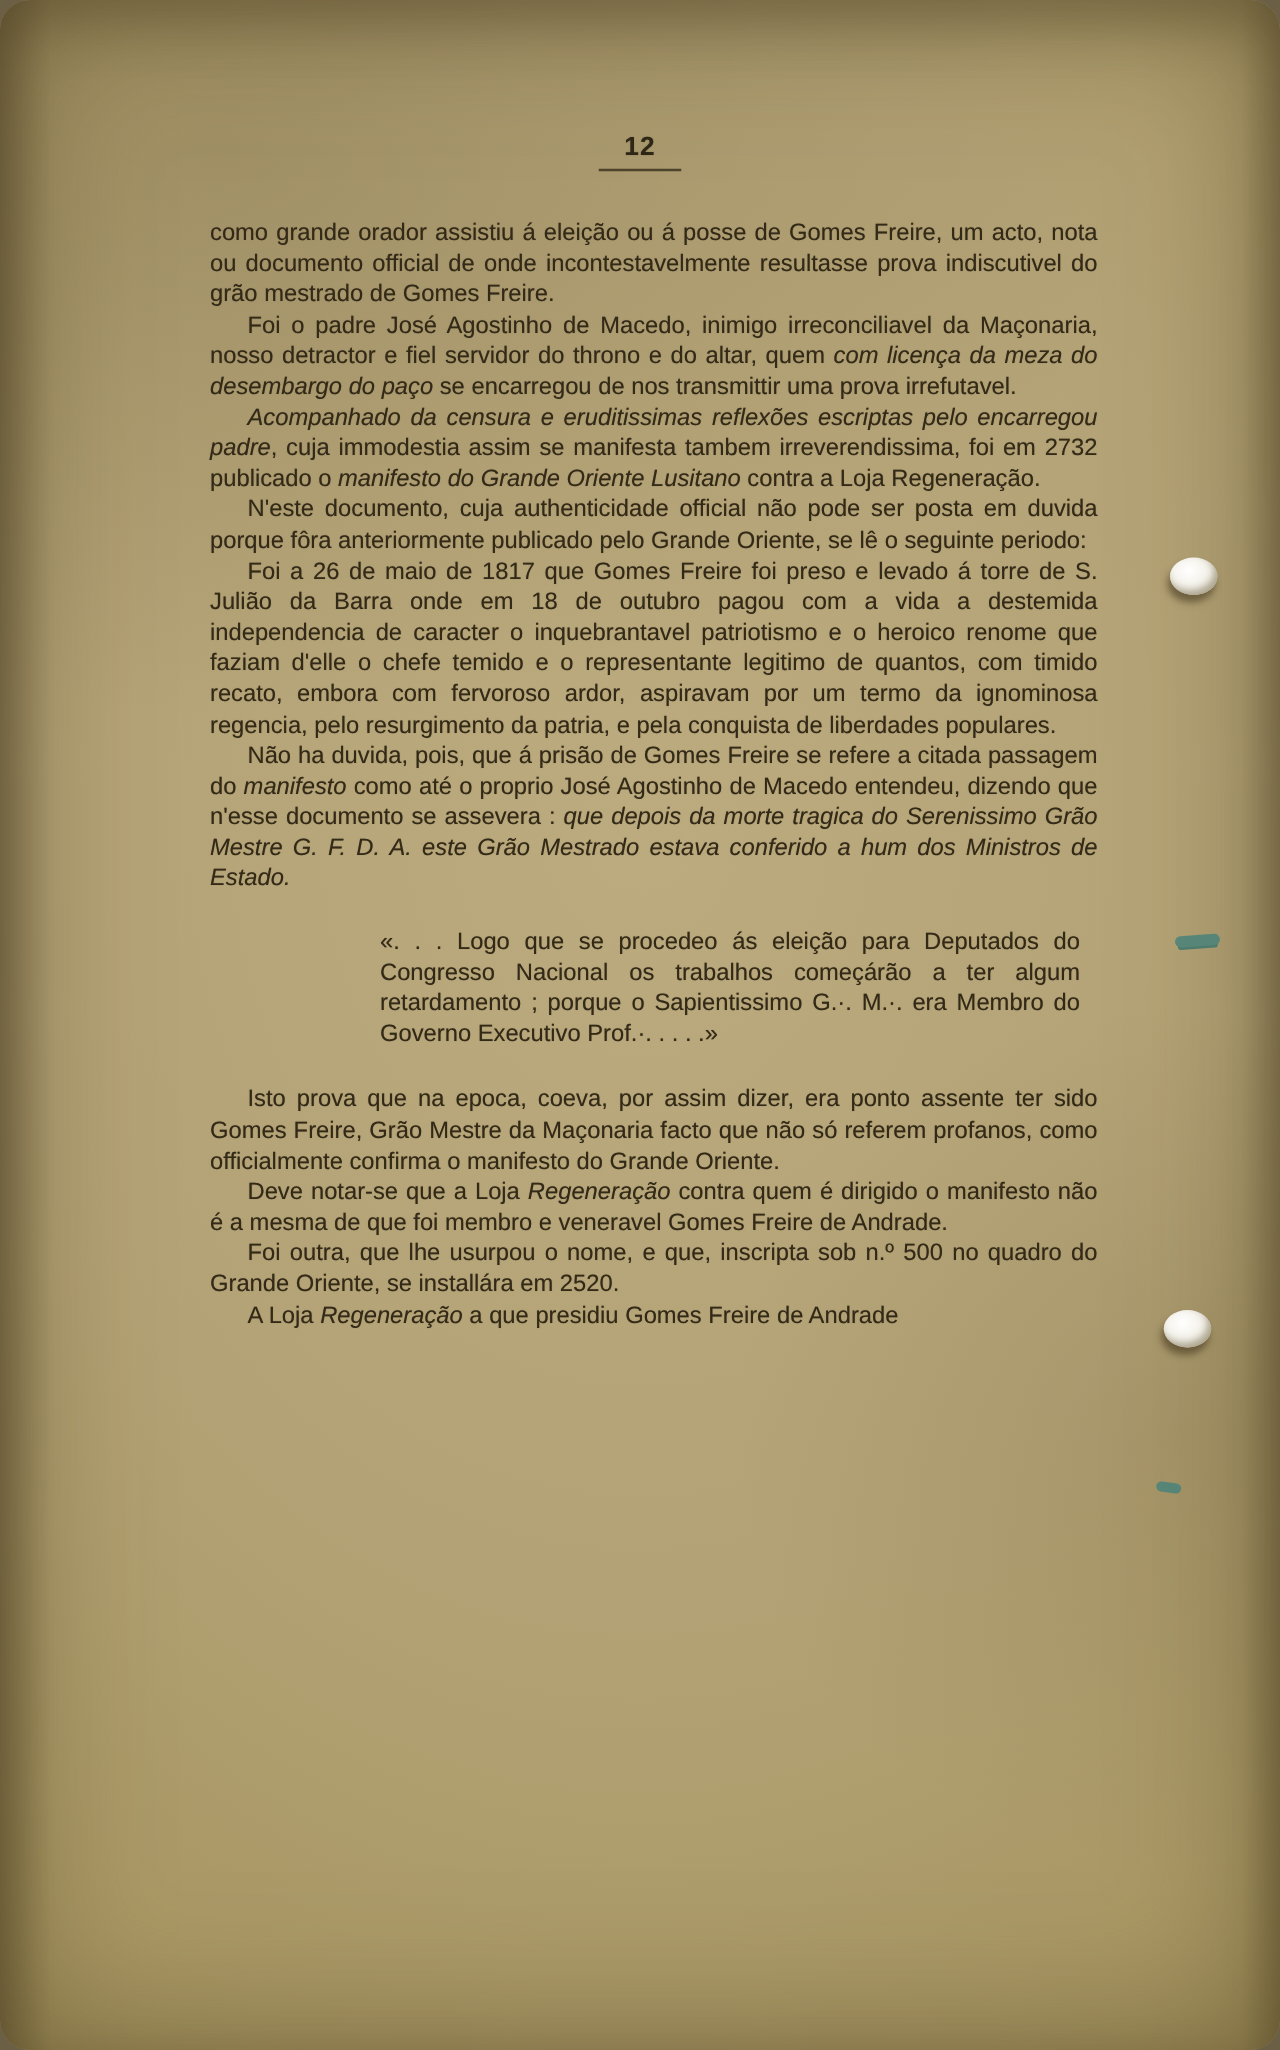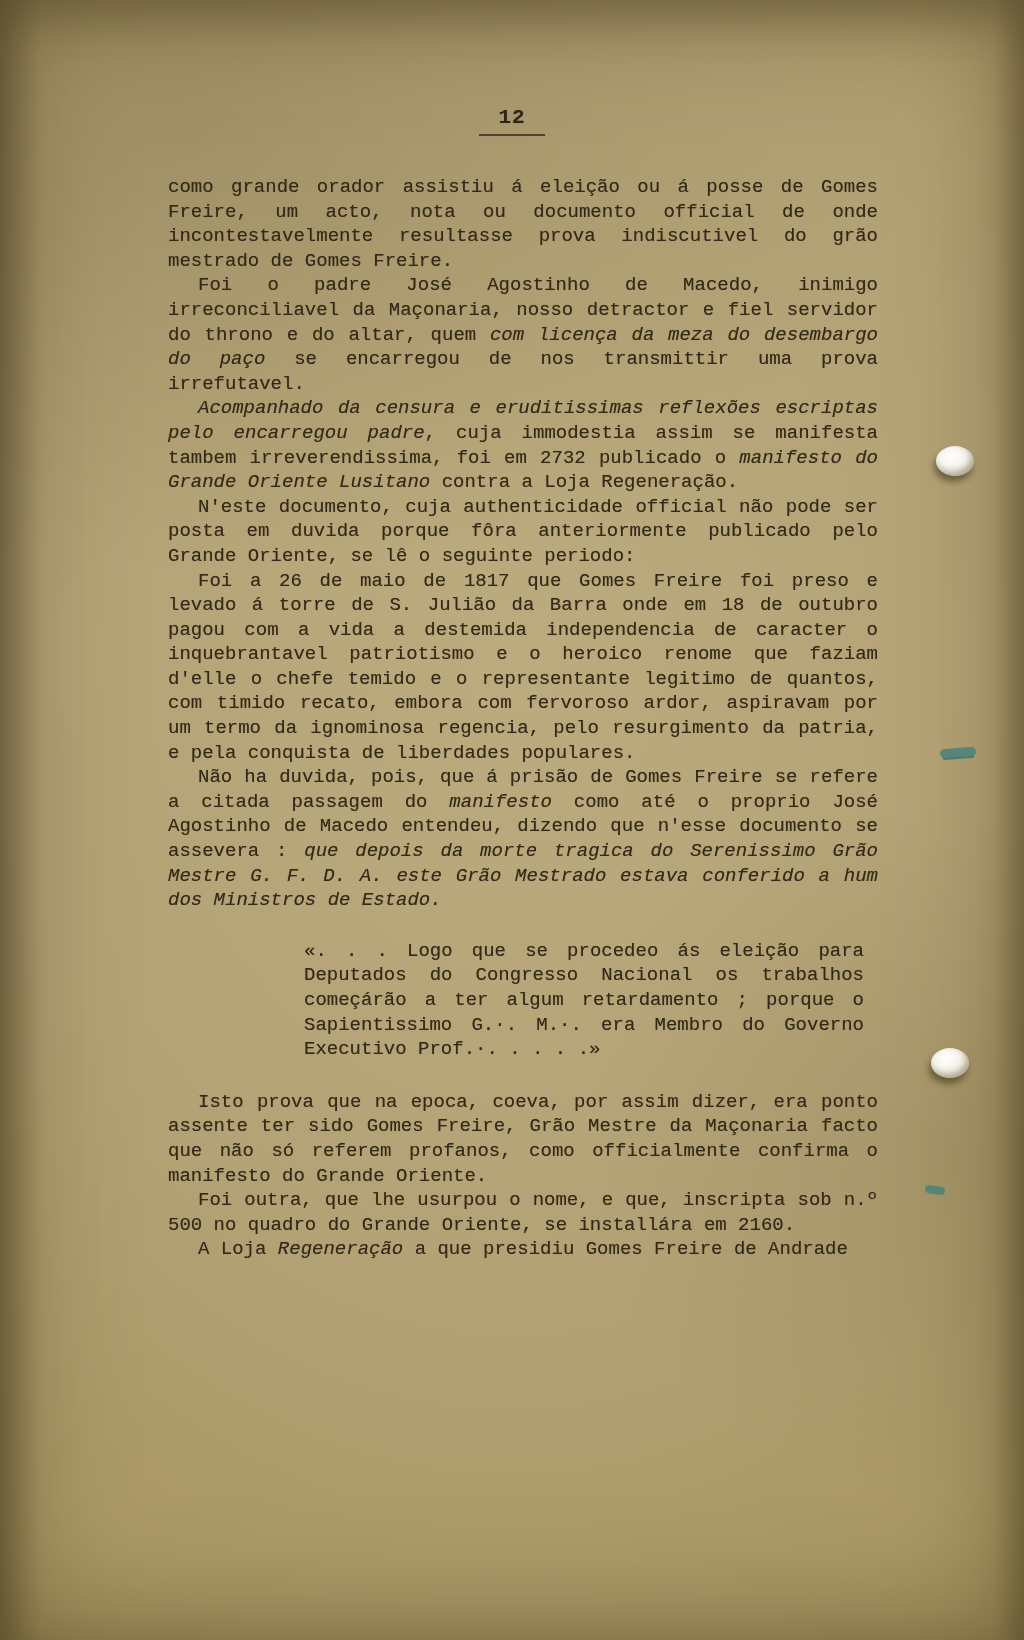--- a/index.html
+++ b/index.html
@@ -3,27 +3,28 @@
 <meta charset="utf-8">
 <style>
   html, body { margin: 0; padding: 0; background: #6b5f45; }
 
   .page {
     position: relative;
     width: 1024px;
     height: 1640px;
     margin: 0 auto;
     overflow: hidden;
-    font-family: Liberation Mono, monospace;
+    font-family: Liberation Sans, sans-serif;
     color: #322917;
     background:
       radial-gradient(ellipse 120% 45% at 18% 8%, rgba(90,76,44,0.20), transparent 60%),
       radial-gradient(ellipse 50% 30% at 92% 70%, rgba(96,82,50,0.14), transparent 70%),
       radial-gradient(ellipse 90% 70% at 50% 40%, #bcab7e 0%, #b3a275 55%, #a6955f 100%);
     box-shadow: inset 0 0 120px rgba(72,58,30,0.55), inset 0 18px 40px rgba(70,56,28,0.35);
+    border-radius: 24px;
   }
   
   .page::before {
     content: "";
     position: absolute; inset: 0;
     background: linear-gradient(90deg, rgba(60,48,24,0.30) 0%, rgba(60,48,24,0.0) 4%),
                 linear-gradient(270deg, rgba(60,48,24,0.22) 0%, rgba(60,48,24,0.0) 3%);
     pointer-events: none;
   }
 
@@ -100,21 +101,22 @@
 
   <div class="text-block">
       <p class="para opening"><span>como grande orador assistiu á eleição ou á posse de Gomes Freire, um acto, nota ou documento official de onde incontestavelmente resultasse prova indiscutivel do grão mestrado de Gomes Freire.</span></p>
       <p class="para body"><span>Foi o padre José Agostinho de Macedo, inimigo irreconciliavel da Maçonaria, nosso detractor e fiel servidor do throno e do altar, quem </span><span class="it">com licença da meza do desembargo do paço</span><span> se encarregou de nos transmittir uma prova irrefutavel.</span></p>
       <p class="para body"><span class="it">Acompanhado da censura e eruditissimas reflexões escriptas pelo encarregou padre</span><span>, cuja immodestia assim se manifesta tambem irreverendissima, foi em 2732 publicado o </span><span class="it">manifesto do Grande Oriente Lusitano</span><span> contra a Loja Regeneração.</span></p>
       <p class="para body"><span>N'este documento, cuja authenticidade official não pode ser posta em duvida porque fôra anteriormente publicado pelo Grande Oriente, se lê o seguinte periodo:</span></p>
       <p class="para body"><span>Foi a 26 de maio de 1817 que Gomes Freire foi preso e levado á torre de S. Julião da Barra onde em 18 de outubro pagou com a vida a destemida independencia de caracter o inquebrantavel patriotismo e o heroico renome que faziam d'elle o chefe temido e o representante legitimo de quantos, com timido recato, embora com fervoroso ardor, aspiravam por um termo da ignominosa regencia, pelo resurgimento da patria, e pela conquista de liberdades populares.</span></p>
       <p class="para body"><span>Não ha duvida, pois, que á prisão de Gomes Freire se refere a citada passagem do </span><span class="it">manifesto</span><span> como até o proprio José Agostinho de Macedo entendeu, dizendo que n'esse documento se assevera : </span><span class="it">que depois da morte tragica do Serenissimo Grão Mestre G. F. D. A. este Grão Mestrado estava conferido a hum dos Ministros de Estado.</span></p>
       <p class="para quote"><span>«. . . Logo que se procedeo ás eleição para Deputados do Congresso Nacional os trabalhos começárão a ter algum retardamento ; porque o Sapientissimo G.·. M.·. era Membro do Governo Executivo Prof.·. . . . .»</span></p>
       <p class="para body"><span>Isto prova que na epoca, coeva, por assim dizer, era ponto assente ter sido Gomes Freire, Grão Mestre da Maçonaria facto que não só referem profanos, como officialmente confirma o manifesto do Grande Oriente.</span></p>
-      <p class="para body"><span>Foi outra, que lhe usurpou o nome, e que, inscripta sob n.º 500 no quadro do Grande Oriente, se installára em 2160.</span></p>
+      <p class="para body"><span>Deve notar-se que a Loja </span><span class="it">Regeneração</span><span> contra quem é dirigido o manifesto não é a mesma de que foi membro e veneravel Gomes Freire de Andrade.</span></p>
+      <p class="para body"><span>Foi outra, que lhe usurpou o nome, e que, inscripta sob n.º 500 no quadro do Grande Oriente, se installára em 2520.</span></p>
       <p class="para body"><span>A Loja </span><span class="it">Regeneração</span><span> a que presidiu Gomes Freire de Andrade</span></p>
     </div>
 
   <div class="artifact dot1"></div>
   <div class="artifact dot2"></div>
   <div class="mark mark1"></div>
   <div class="mark mark2"></div>
 
 </div>
 

